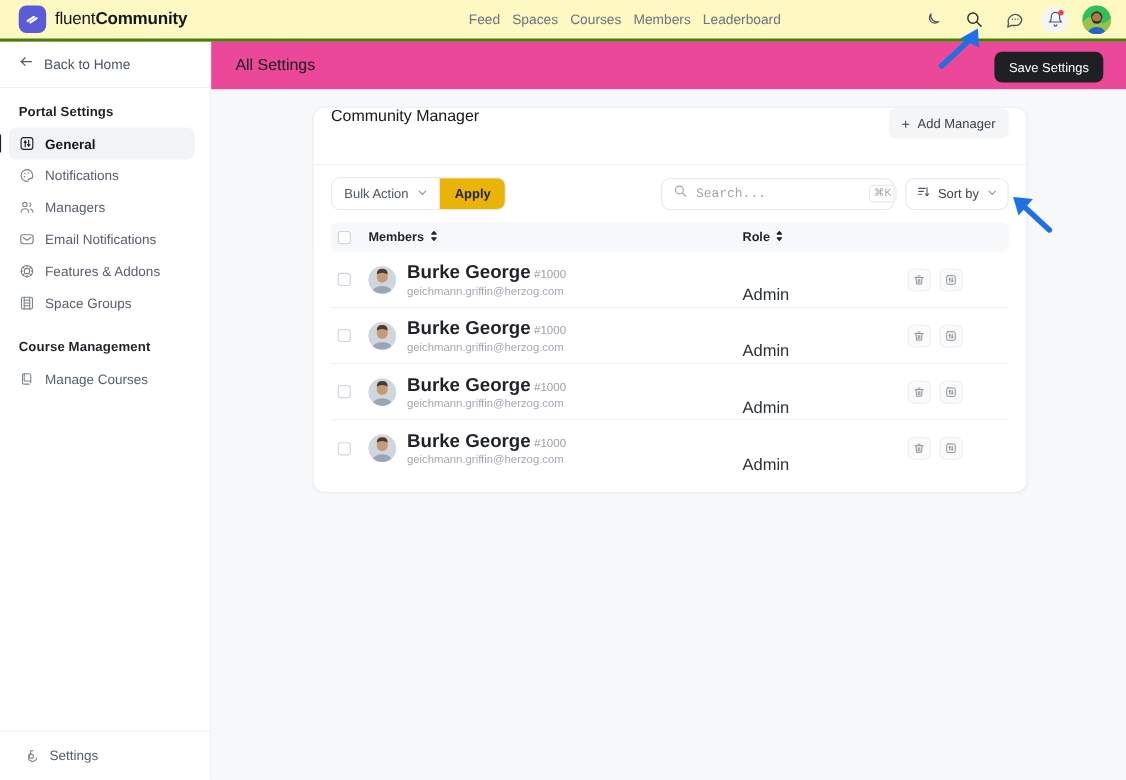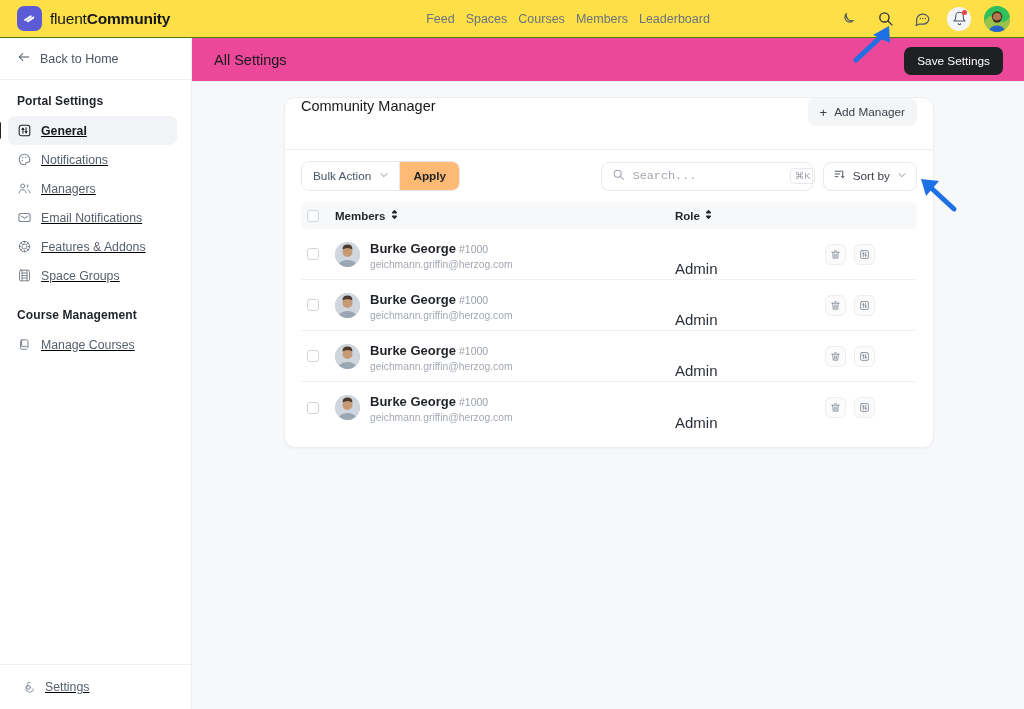--- a/index.html
+++ b/index.html
@@ -7,22 +7,22 @@
     width: 1024px; height: 709px;
     font-family: "Liberation Sans", sans-serif;
     background: #f7f8fa;
     overflow: hidden;
   }
   .app { position: relative; width: 1024px; height: 709px; }
 
   
   .topbar {
     position: absolute; top: 0; left: 0; width: 1024px; height: 38px;
-    background: #fde047;
-    border-bottom: 1px solid #4d7c0f;
+    background: #fef9c3;
+    border-bottom: 3px solid #4d7c0f;
     display: flex; align-items: center;
   }
   .brand { display: flex; align-items: center; gap: 8px; padding-left: 17px; width: 300px; }
   .brand-logo {
     width: 25px; height: 25px; border-radius: 7px;
     background: #5b5bd6;
     display: flex; align-items: center; justify-content: center;
     flex: 0 0 auto;
   }
   .brand-text { font-size: 15.5px; color: #15171a; letter-spacing: -0.2px; white-space: nowrap; }
@@ -72,21 +72,20 @@
   }
   .side-group-title.second { padding-top: 18px; }
 
   .side-item {
     position: relative;
     height: 29px; margin: 0 14px 0 8px;
     border-radius: 7px;
     display: flex; align-items: center; gap: 9px;
     padding-left: 9px;
     cursor: pointer;
-    text-decoration: underline;
   }
   .side-item .lbl { font-size: 12.3px; color: #565f6b; white-space: nowrap; }
   .side-item.active { background: #f1f3f6; }
   .side-item.active .lbl { color: #15171a; font-weight: 600; }
   .side-item.active::before {
     content: ""; position: absolute; left: -10px; top: 6px;
     width: 3px; height: 17px; border-radius: 2px; background: #1f2328;
   }
   .side-ico { width: 15px; height: 15px; flex: 0 0 auto; display:flex; align-items:center; justify-content:center; }
 
@@ -151,21 +150,21 @@
   }
   .btn-group { display: flex; align-items: stretch; border: 1px solid #e7e9ed; border-radius: 8px; overflow: hidden; }
   .bulk-sel {
     display: flex; align-items: center; gap: 8px;
     padding: 0 10px 0 11px; height: 28px;
     background: #ffffff; font-size: 11.8px; color: #4b5563;
     cursor: pointer; white-space: nowrap;
   }
   .apply-btn {
     height: 28px; padding: 0 13px;
-    background: #fdba74; border: none; border-left: 1px solid #e7e9ed;
+    background: #eab308; border: none; border-left: 1px solid #e7e9ed;
     font-size: 11.8px; color: #1f2328; font-weight: 600;
     cursor: pointer; font-family: "Liberation Sans", sans-serif;
   }
 
   .search-wrap {
     margin-left: auto;
     display: flex; align-items: center; gap: 8px;
     width: 212px; height: 29px;
     border: 1px solid #e7e9ed; border-radius: 8px;
     padding: 0 8px 0 10px; background: #ffffff;
@@ -213,21 +212,21 @@
     height: 51px; padding: 0 6px;
     border-bottom: 1px solid #f0f1f3;
   }
   .trow:last-child { border-bottom: none; }
   .member-cell { display: flex; align-items: center; gap: 10px; }
   .avatar-row {
     width: 25px; height: 25px; border-radius: 50%;
     flex: 0 0 auto; overflow: hidden; position: relative;
     background: #c8cdd4;
   }
-  .m-name { font-size: 13px; font-weight: 700; color: #1f2328; }
+  .m-name { font-size: 17px; font-weight: 700; color: #1f2328; }
   .m-id { font-size: 10.5px; color: #9aa0a8; font-weight: 400; margin-left: 3px; }
   .m-mail { font-size: 10.3px; color: #a3a9b1; margin-top: 2px; }
   .role-txt { font-size: 15px; color: #2b3138; margin-top: 29px; }
   .act-wrap { display: flex; gap: 8px; justify-content: flex-start; }
   .act-btn {
     width: 21px; height: 21px; border-radius: 6px;
     border: 1px solid #eceef1; background: #fbfbfc;
     display: flex; align-items: center; justify-content: center;
     cursor: pointer; padding: 0;
   }

